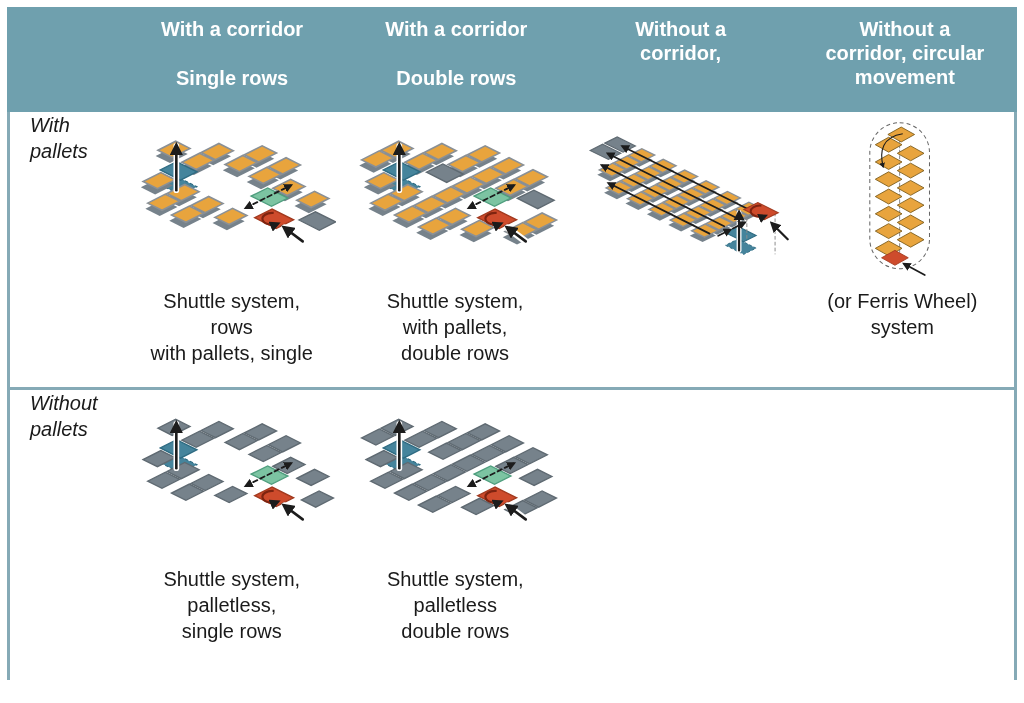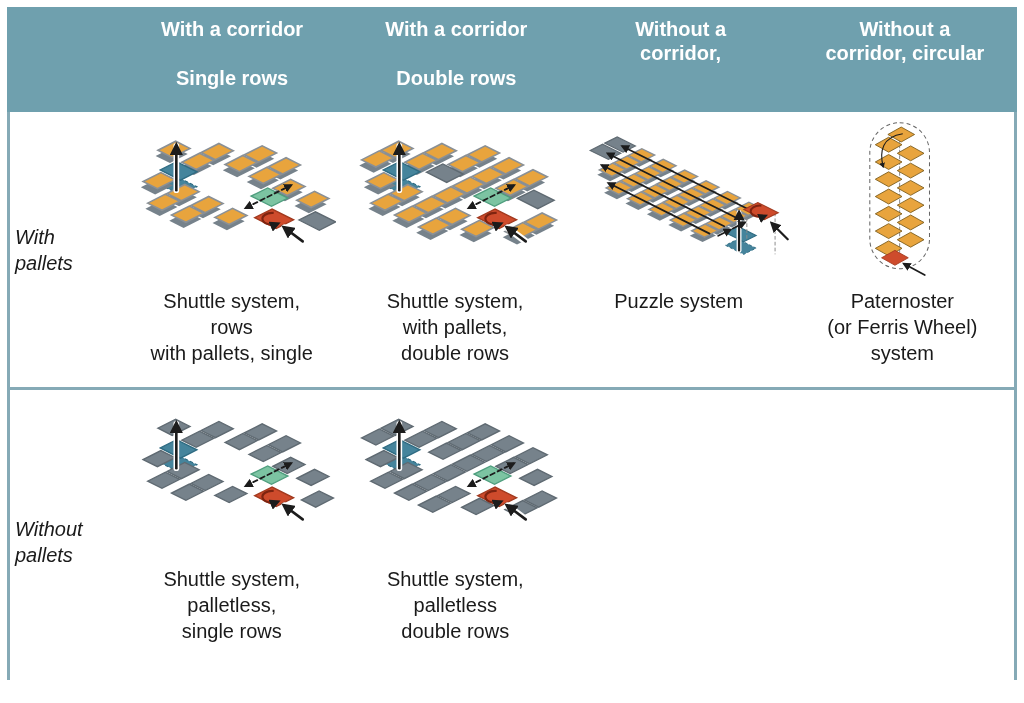--- a/index.html
+++ b/index.html
@@ -11,21 +11,21 @@
   html,body{background:#ffffff}
   .page{width:1024px;height:680px;background:#fff;font-family:"Liberation Sans",sans-serif;color:var(--text);position:relative;overflow:hidden}
   .frame{position:absolute;left:7px;top:7px;width:1010px;height:689px;display:flex;flex-direction:column}
   .header{height:105px;background:var(--header-bg);display:grid;grid-template-columns:113px 1fr 1fr 1fr 1fr;color:#fff;font-weight:bold;font-size:20px;line-height:24px;text-align:center}
   .hcell{padding-top:10px}
   .hline2{margin-top:25px}
   .tbody{flex:1;border:3px solid var(--frame);border-top:none;display:flex;flex-direction:column;background:#fff}
   .trow{display:grid;grid-template-columns:110px 1fr 1fr 1fr 1fr}
   .trow1{height:278px;border-bottom:3px solid var(--frame)}
   .trow2{flex:1}
-  .rlabel{display:flex;flex-direction:column;justify-content:center;padding-left:5px;font-style:italic;font-size:20px;line-height:26px}
+  .rlabel{display:flex;flex-direction:column;padding-left:20px;font-style:italic;font-size:20px;line-height:26px}
   .cell{display:flex;flex-direction:column;align-items:center;padding-top:6px}
   .diag{height:166px;display:flex;align-items:flex-start;justify-content:center;width:100%}
   .caption{font-size:20px;line-height:26px;text-align:center;margin-top:4px}
 </style>
 </head>
 <body>
 
 <div class="page">
   <div class="frame">
 
@@ -39,20 +39,21 @@
         <div class="hline">With a corridor</div>
         <div class="hline hline2">Double rows</div>
       </div>
       <div class="hcell">
         <div class="hline">Without a</div>
         <div class="hline">corridor,</div>
       </div>
       <div class="hcell">
         <div class="hline">Without a</div>
         <div class="hline">corridor, circular</div>
+        <div class="hline">movement</div>
       </div>
     </div>
 
     <div class="tbody">
 
       <div class="trow trow1">
         <div class="rlabel">
           <div>With</div>
           <div>pallets</div>
         </div>
@@ -255,25 +256,20 @@
                 <line x1="170.3" y1="121.0" x2="182.3" y2="115.0" stroke="#1C1C1C" stroke-width="1.8" stroke-linecap="round" marker-end="url(#d3-ah)"></line>
                 <line x1="185.3" y1="113.5" x2="197.3" y2="107.5" stroke="#1C1C1C" stroke-width="1.8" stroke-linecap="round" marker-end="url(#d3-ah)"></line>
                 <line x1="228.7" y1="97.6" x2="228.7" y2="139.6" stroke="#8A8A8A" stroke-width="1" stroke-linecap="round" stroke-dasharray="3 3"></line>
                 <line x1="199.7" y1="102.6" x2="199.7" y2="125.6" stroke="#8A8A8A" stroke-width="1" stroke-linecap="round" stroke-dasharray="3 3"></line>
                 <polygon points="196.7,94.1 217.6,104.5 231.9,97.4 211.0,86.9" fill="#CE4B2C" stroke="#A23A1F" stroke-width="1.2"></polygon>
                 <path d="M 214.65 90.075 A 9.5 5.8 0 1 0 218.65 100.575" fill="none" stroke="#7E2410" stroke-width="2" marker-end="url(#d3-ah)"></path>
                 <line x1="241.7" y1="124.6" x2="225.7" y2="108.6" stroke="#FFFFFF" stroke-width="6" stroke-linecap="round"></line>
                 <line x1="241.7" y1="124.6" x2="225.7" y2="108.6" stroke="#1C1C1C" stroke-width="2.3" stroke-linecap="round" marker-end="url(#d3-ah)"></line>
               </svg>
           </div>
-          <div class="caption">
-            <div>Puzzle system</div>
-            <div></div>
-            <div></div>
-          </div>
         </div>
 
         <div class="cell">
           <div class="diag">
             <svg viewBox="0 0 150 205" width="118" height="161">
                 <defs>
                   <marker id="d4-ah" viewBox="0 0 10 10" refX="7" refY="5" markerWidth="5" markerHeight="5" orient="auto-start-reverse">
                     <path d="M0,0L10,5L0,10z" fill="#1C1C1C"></path>
                   </marker>
                 </defs>
@@ -293,21 +289,20 @@
                 <polygon points="86,101.5 103,111 86,120.5 69,111" fill="#E8A43D" stroke="#7A5A1A" stroke-width="1.1"></polygon>
                 <polygon points="86,123.5 103,133 86,142.5 69,133" fill="#E8A43D" stroke="#7A5A1A" stroke-width="1.1"></polygon>
                 <polygon points="86,145.5 103,155 86,164.5 69,155" fill="#E8A43D" stroke="#7A5A1A" stroke-width="1.1"></polygon>
                 <path d="M 76 20 C 50 24 46 42 51 62" fill="none" stroke="#1C1C1C" stroke-width="1.4" marker-end="url(#d4-ah)"></path>
                 <polygon points="66,168.5 83,178 66,187.5 49,178" fill="#CE4B2C" stroke="#A23A1F" stroke-width="1.1"></polygon>
                 <line x1="104.0" y1="200.0" x2="78.0" y2="186.0" stroke="#FFFFFF" stroke-width="5.5" stroke-linecap="round"></line>
                 <line x1="104.0" y1="200.0" x2="78.0" y2="186.0" stroke="#1C1C1C" stroke-width="2.2" stroke-linecap="round" marker-end="url(#d4-ah)"></line>
               </svg>
           </div>
           <div class="caption">
-            <div>Paternoster</div>
             <div>(or Ferris Wheel)</div>
             <div>system</div>
           </div>
         </div>
       </div>
 
       <div class="trow trow2">
         <div class="rlabel">
           <div>Without</div>
           <div>pallets</div>

